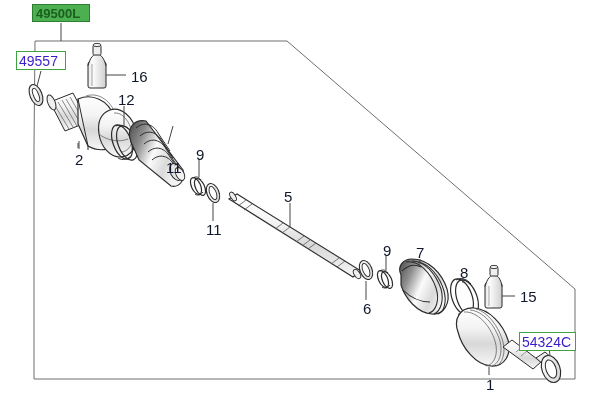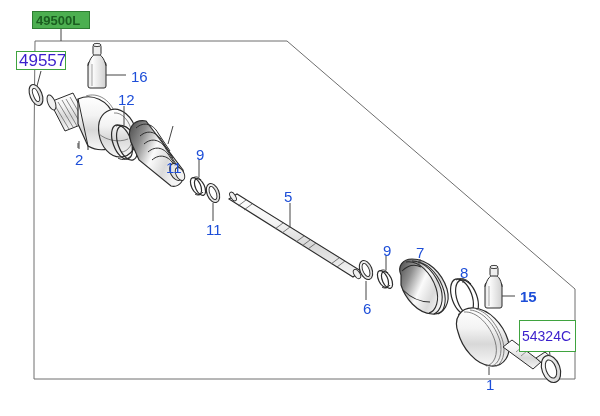--- a/index.html
+++ b/index.html
@@ -23,21 +23,21 @@
   svg.drawing {
     position: absolute;
     left: 0; top: 0;
     width: 600px;
     height: 416px;
   }
   .callout-num {
     position: absolute;
     font-family: "Liberation Sans", sans-serif;
     font-size: 15px;
-    color: #1d4ed8;
+    color: #0f172a;
     line-height: 1;
     white-space: nowrap;
     user-select: none;
   }
   .pn-label {
     position: absolute;
     font-family: "Liberation Sans", sans-serif;
     font-size: 14px;
     line-height: 1;
     white-space: nowrap;
@@ -263,33 +263,33 @@
     </g>
 
     <g>
       <ellipse cx="551" cy="369" rx="9" ry="14" transform="rotate(-20 551 369)" fill="url(#ringG)" stroke="#2b2b2b" stroke-width="1.15"></ellipse>
       <ellipse cx="551" cy="369" rx="5" ry="9.5" transform="rotate(-20 551 369)" fill="#ffffff" stroke="#2b2b2b" stroke-width="1"></ellipse>
       <line x1="548" y1="337" x2="550" y2="356" stroke="#444" stroke-width="1"></line>
     </g>
 
   </svg>
 
-  <div class="pn-label highlight-fill" style="left:32px; top:4px; width:58px; height:18px; font-size:13px;margin-top:7px;">49500L</div>
-
-  <div class="pn-label highlight-outline" style="left:16px; top:51px; width:50px; height:19px; font-size:17px;">49557</div>
-
-  <div class="pn-label highlight-outline" style="left:519px; top:320px; width:57px; height:32px; font-size:14px;">54324C</div>
+  <div class="pn-label highlight-fill" style="left:32px; top:4px; width:58px; height:18px; font-size:13px;">49500L</div>
+
+  <div class="pn-label highlight-outline" style="left:16px; top:51px; width:50px; height:19px; font-size:14px;">49557</div>
+
+  <div class="pn-label highlight-outline" style="left:519px; top:332px; width:57px; height:19px; font-size:14px;">54324C</div>
 
   <div class="callout-num" style="left:131px; top:69px;">16</div>
   <div class="callout-num" style="left:118px; top:92px;">12</div>
   <div class="callout-num" style="left:166px; top:113px;margin-top:47px;">11</div>
   <div class="callout-num" style="left:75px; top:152px;">2</div>
   <div class="callout-num" style="left:196px; top:147px;">9</div>
   <div class="callout-num" style="left:206px; top:222px;">11</div>
   <div class="callout-num" style="left:284px; top:189px;">5</div>
   <div class="callout-num" style="left:383px; top:243px;">9</div>
   <div class="callout-num" style="left:363px; top:301px;">6</div>
   <div class="callout-num" style="left:416px; top:245px;">7</div>
   <div class="callout-num" style="left:460px; top:265px;">8</div>
-  <div class="callout-num" style="left:520px; top:289px;font-weight:bold;">15</div>
+  <div class="callout-num" style="left:520px; top:289px;">15</div>
   <div class="callout-num" style="left:486px; top:377px;">1</div>
 
 </div>
 
 </body></html>

